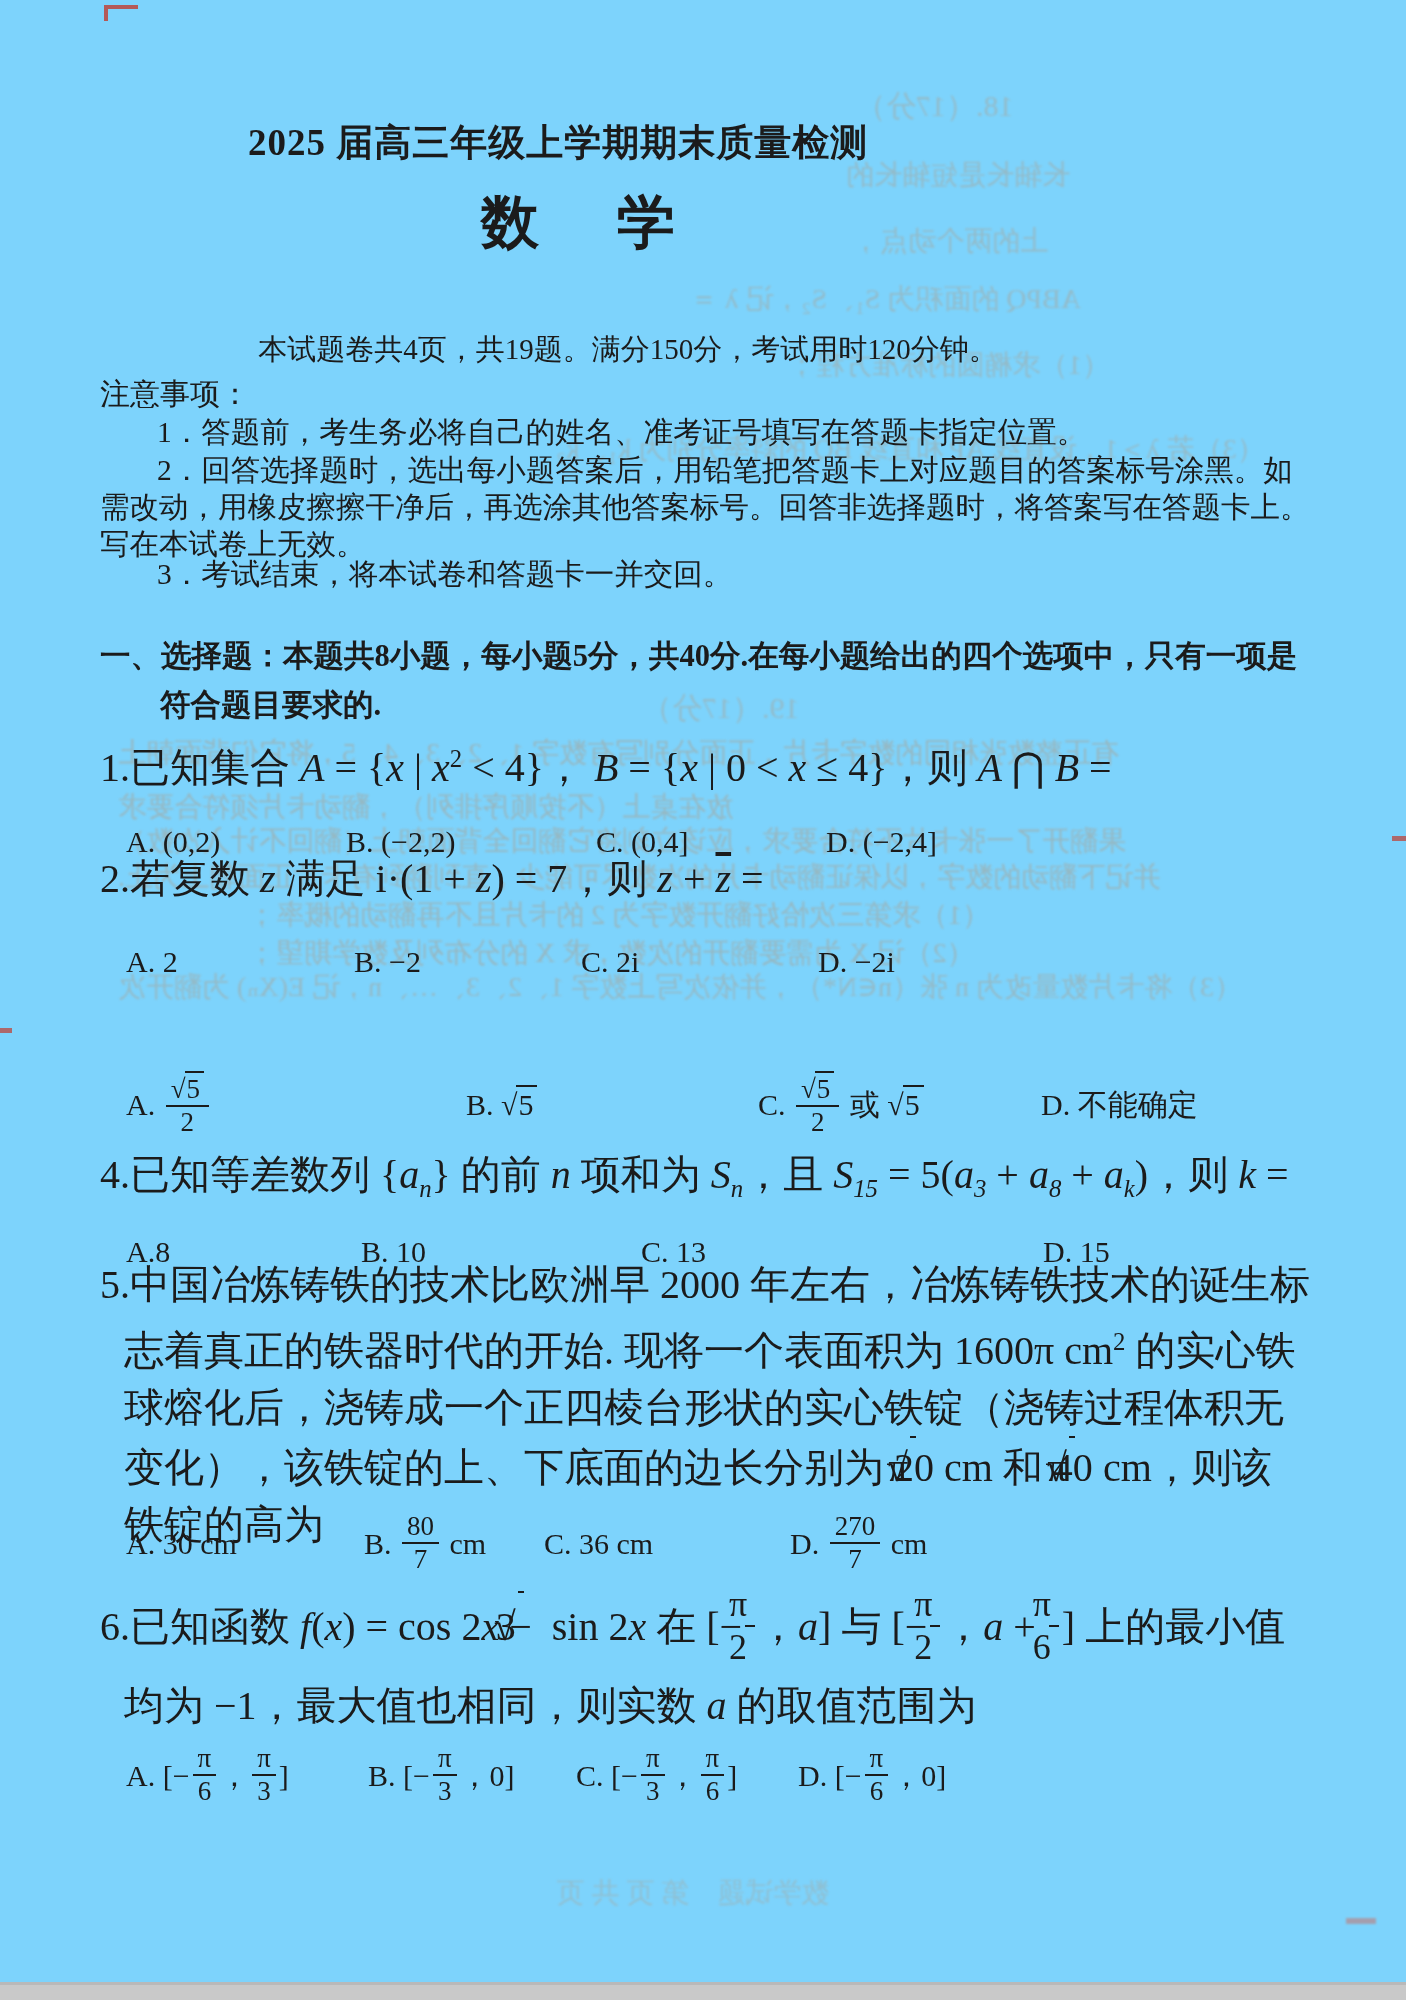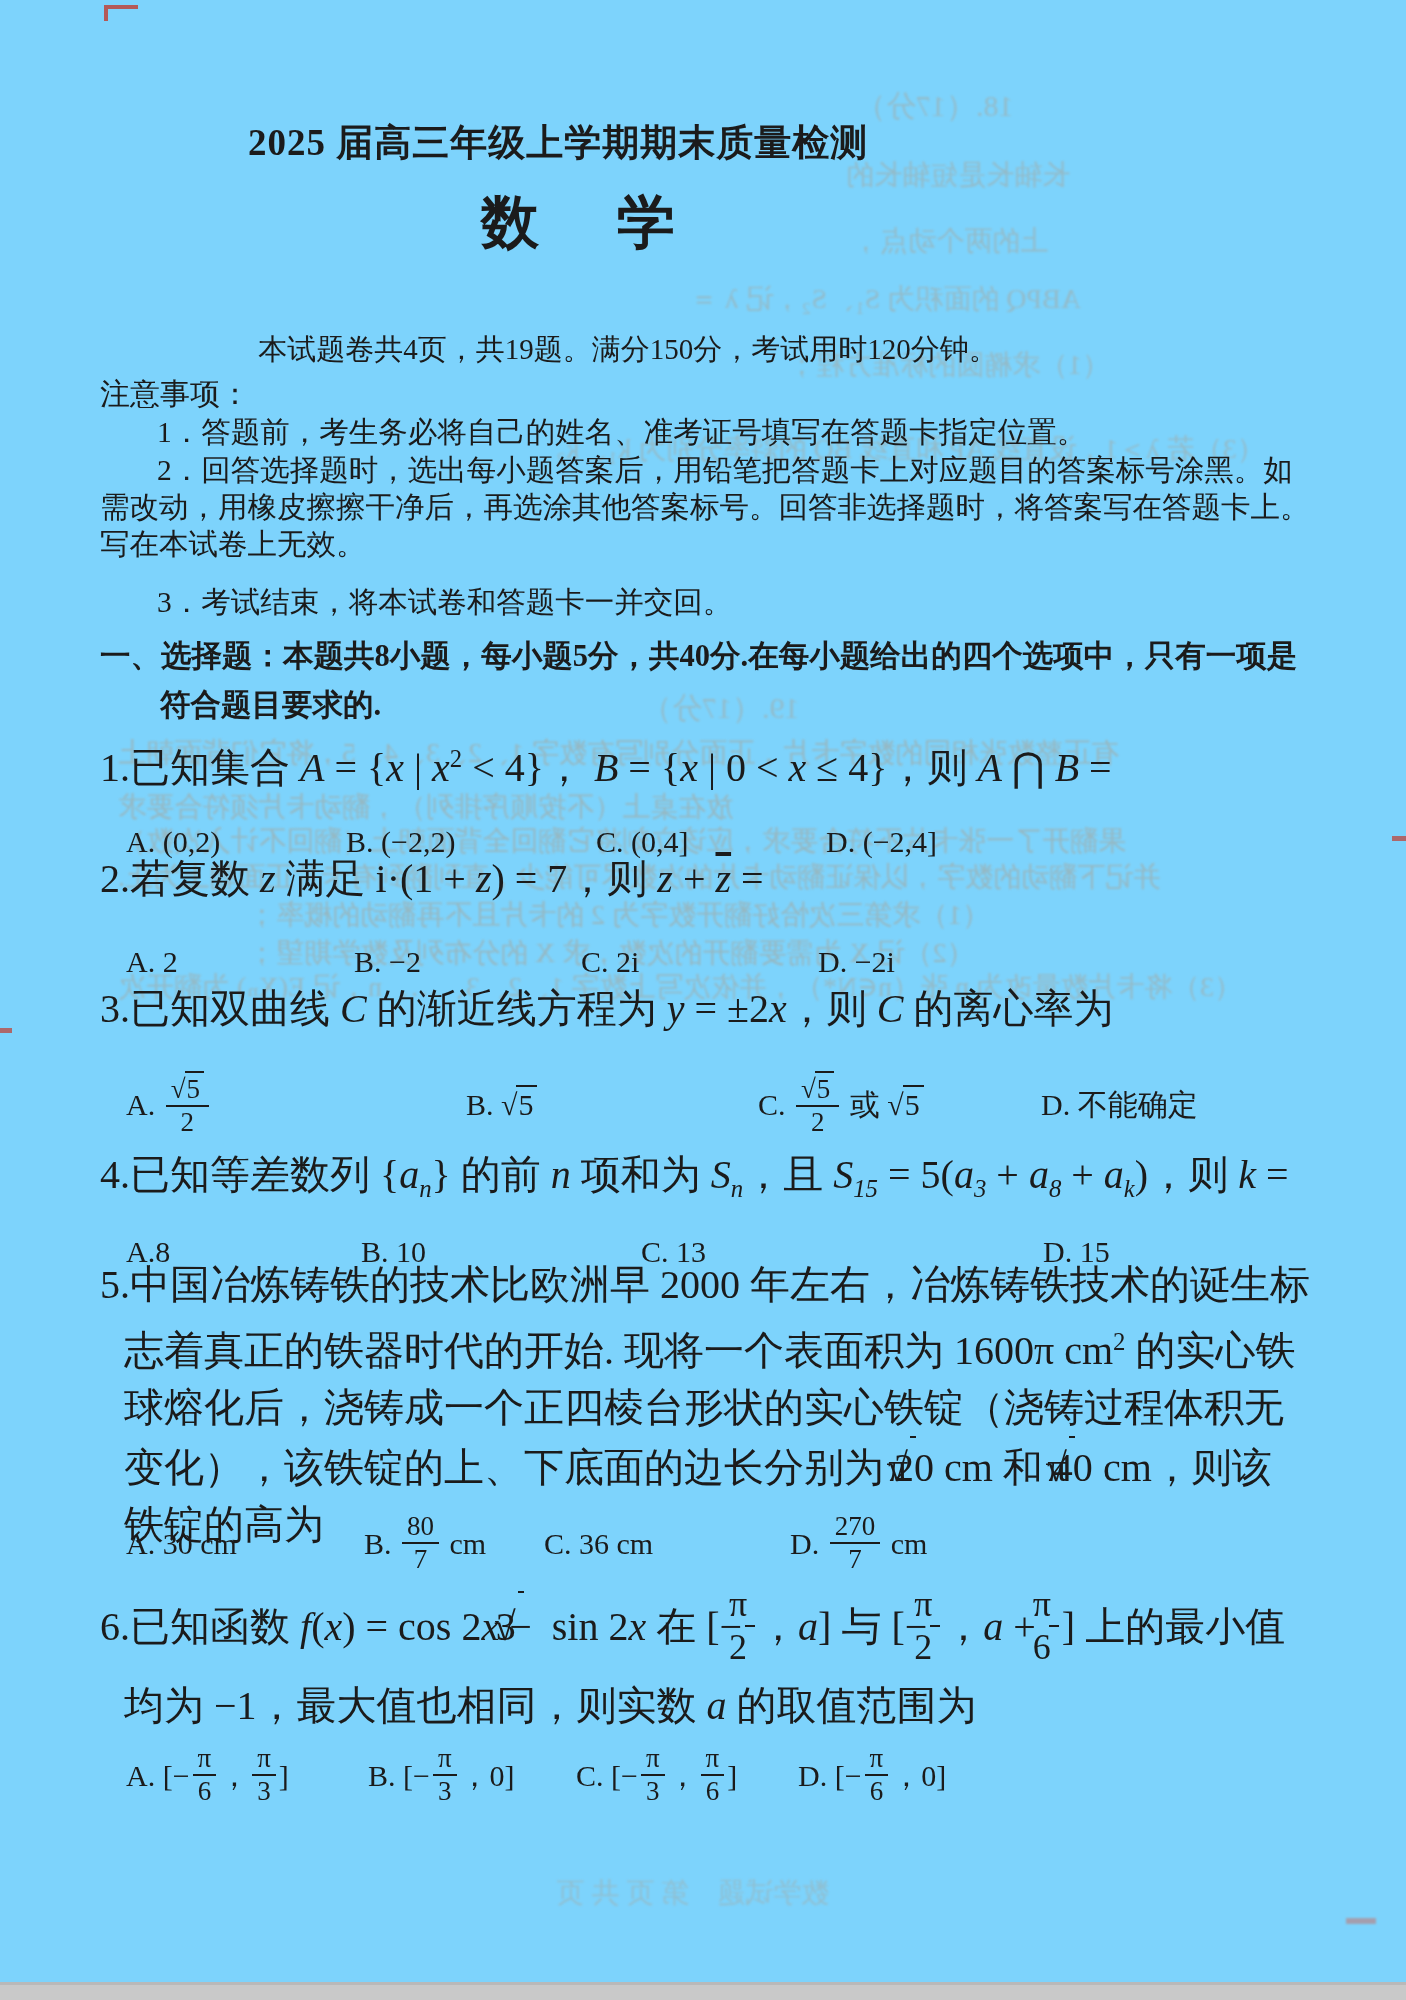--- a/index.html
+++ b/index.html
@@ -6,21 +6,21 @@
   .page{position:relative;width:1406px;height:2000px;background:#7dd3fc;overflow:hidden;
         font-family:"Liberation Serif","DejaVu Serif",serif;color:#1b1b1b;}
   .block{position:absolute;left:100px;right:96px;}
   .title{top:118px;left:0;right:290px;font-size:37px;font-weight:700;text-align:center;letter-spacing:1px;}
   .subject{top:184px;left:0;right:240px;font-size:58px;font-weight:700;text-align:center;letter-spacing:10px;}
   .info{top:330px;left:0;right:150px;font-size:29px;text-align:center;}
   .notice-label{top:374px;font-size:30px;}
   .notice{margin:0;font-size:29.5px;line-height:37px;}
   .n1{top:414px;text-indent:57px;}
   .n2{top:452px;text-indent:57px;}
-  .n3{top:556px;text-indent:57px;margin-top:28px;}
+  .n3{top:556px;text-indent:57px;}
   .sec-heading{top:632px;font-size:30.5px;font-weight:700;line-height:49px;padding-left:60px;text-indent:-60px;
                font-family:Liberation Serif, serif;}
   .stem{font-size:40px;line-height:57px;padding-left:24px;text-indent:-24px;}
   .q1{top:730px;} .q2{top:850px;} .q3{top:980px;} .q4{top:1146px;}
   .q5{top:1256px;} .q6{top:1588px;}
   .q6 .stem{line-height:66px;}
   .opts{position:absolute;left:126px;right:60px;font-size:30px;display:flex;align-items:baseline;}
   .o1{top:796px;} .o2{top:916px;} .o3{top:1046px;} .o4{top:1206px;} .o5{top:1486px;} .o6{top:1718px;}
   .opt{display:inline-block;margin-top:29px;}
   .footer{top:1838px;left:0;right:150px;font-size:26px;text-align:center;letter-spacing:2px;}
@@ -96,23 +96,20 @@
   <div class="block q2">
     <div class="stem"><span><span>2.若复数 </span><span class="mi">z</span><span> 满足 i·(1 + </span><span class="mi">z</span><span>) = 7，则 </span><span class="mi">z</span><span> + </span><span class="ov">z</span><span> =</span></span></div>
   </div>
   <div class="opts o2">
     <span class="opt" style="width:228px"><span><span>A. 2</span></span></span>
     <span class="opt" style="width:227px"><span><span>B. −2</span></span></span>
     <span class="opt" style="width:237px"><span><span>C. 2i</span></span></span>
     <span class="opt"><span><span>D. −2i</span></span></span>
   </div>
 
-  <div class="block q3">
-    <div class="stem"><span><span>3.已知双曲线 </span><span class="mi">C</span><span> 的渐近线方程为 </span><span class="mi">y</span><span> = ±2</span><span class="mi">x</span><span>，则 </span><span class="mi">C</span><span> 的离心率为</span></span></div>
-  </div>
   <div class="opts o3">
     <span class="opt" style="width:340px"><span><span>A. </span><span class="frac">
             <span class="fn"><span><span class="sqrt"><span class="rad">√</span><span class="rc"><span>5</span></span></span></span></span>
             <span class="fd"><span>2</span></span>
           </span></span></span>
     <span class="opt" style="width:292px"><span><span>B. </span><span class="sqrt"><span class="rad">√</span><span class="rc"><span>5</span></span></span></span></span>
     <span class="opt" style="width:283px"><span><span>C. </span><span class="frac">
             <span class="fn"><span><span class="sqrt"><span class="rad">√</span><span class="rc"><span>5</span></span></span></span></span>
             <span class="fd"><span>2</span></span>
           </span><span> 或 </span><span class="sqrt"><span class="rad">√</span><span class="rc"><span>5</span></span></span></span></span>

